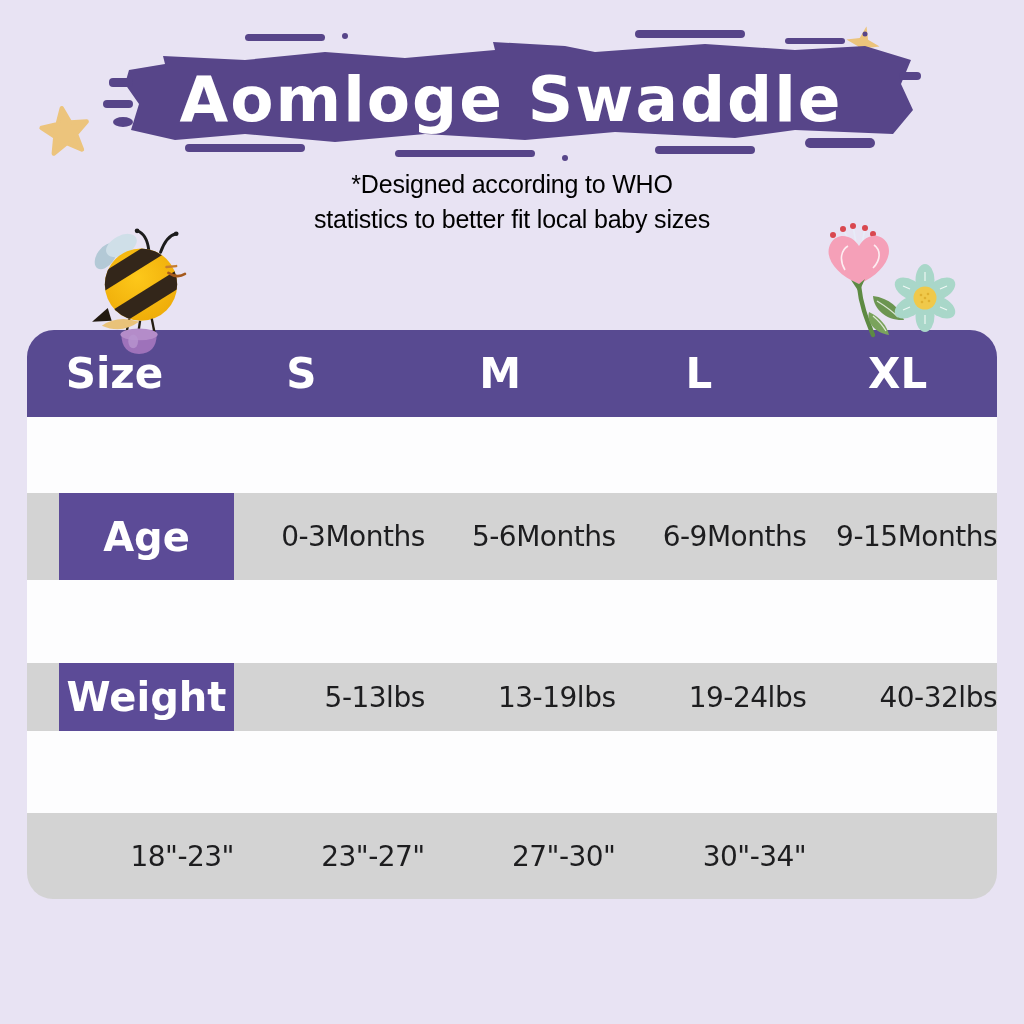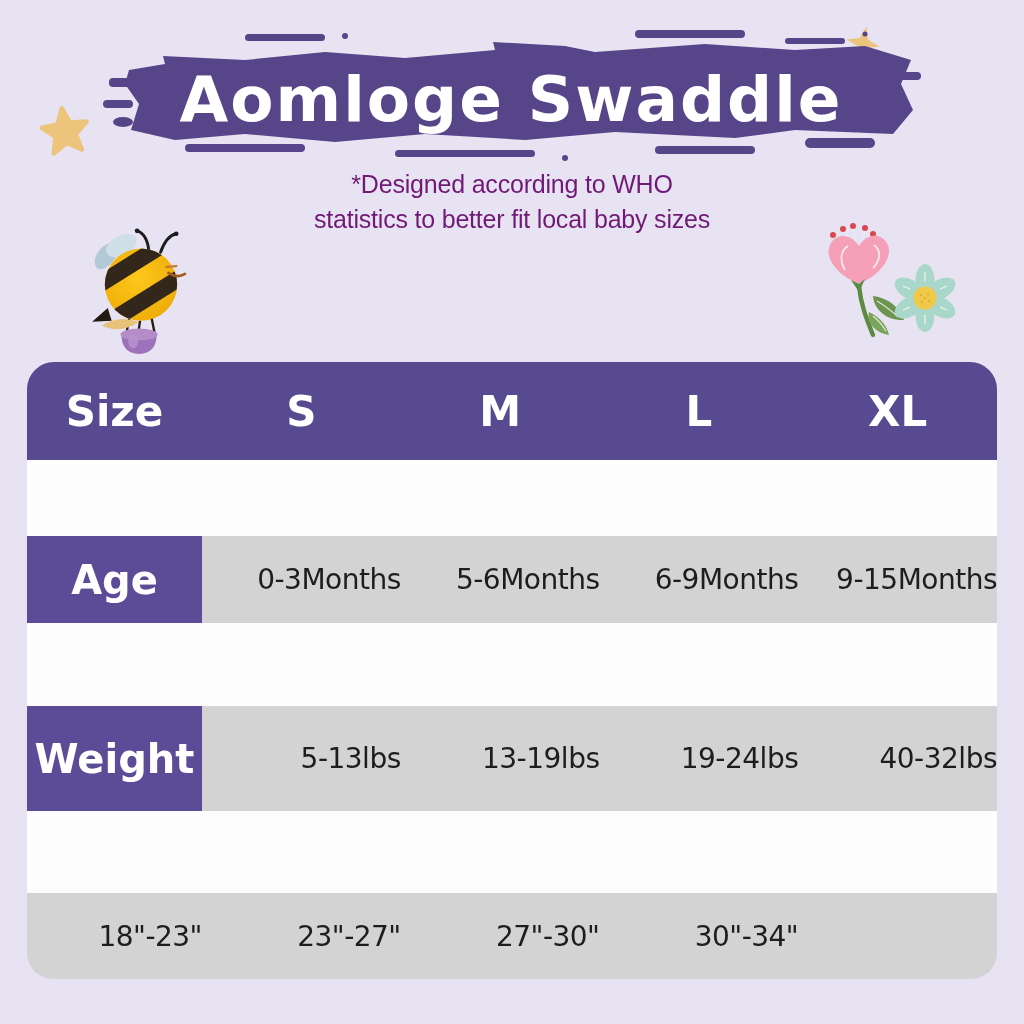--- a/index.html
+++ b/index.html
@@ -19,42 +19,42 @@
   .banner svg{position:absolute;left:0;top:0;width:100%;height:100%;}
   .page-title{
     position:absolute;left:0;right:0;top:50%;transform:translateY(-52%);
     margin:0;text-align:center;color:#ffffff;
     font-size:63px;font-weight:bold;letter-spacing:2px;white-space:nowrap;
   }
   
   .subtitle{
     left:0;top:167px;width:1024px;text-align:center;z-index:2;
     font-family:"Liberation Sans", sans-serif;
-    font-size:25px;line-height:35px;color:#701a75;letter-spacing:-0.2px;
+    font-size:25px;line-height:35px;color:#000000;letter-spacing:-0.2px;
   }
   
   .star-left{left:38px;top:104px;width:54px;height:54px;z-index:2;transform:rotate(-8deg);}
   .star-tr{left:846px;top:26px;width:34px;height:34px;z-index:1;transform:rotate(12deg);}
   .bee{left:82px;top:224px;width:118px;height:132px;z-index:5;}
   .flowers{left:815px;top:222px;width:145px;height:118px;z-index:5;}
   
   .size-table{left:27px;top:330px;width:970px;z-index:4;}
   .thead{
-    height:98px;background:var(--header-purple);
+    height:87px;background:var(--header-purple);
     border-radius:27px 27px 0 0;
-    display:grid;grid-template-columns:175px 1fr 1fr 1fr 1fr;align-items:center;margin-top:32px;
+    display:grid;grid-template-columns:175px 1fr 1fr 1fr 1fr;align-items:center;
   }
   .th{text-align:center;color:#fff;font-size:42px;font-weight:bold;}
   .spacer{background:var(--row-white);}
   .sp-a{height:76px;} .sp-b{height:83px;} .sp-c{height:82px;}
   .trow{
     display:grid;grid-template-columns:175px 1fr 1fr 1fr 1fr;
-    align-items:center;background:var(--row-gray);
-  }
-  .row-age{height:87px;} .row-weight{height:105px;}
+    align-items:center;background:var(--row-gray);padding-left:32px;
+  }
+  .row-age{height:87px;} .row-weight{height:68px;}
   .row-height{height:86px;border-radius:0 0 26px 26px;overflow:hidden;}
   .tlabel{
     height:100%;background:var(--label-purple);color:#fff;
     font-size:40px;font-weight:bold;
     display:flex;align-items:center;justify-content:center;
   }
   .td{
     text-align:right;color:var(--text-dark);
     font-size:28px;letter-spacing:-0.5px;white-space:nowrap;
   }

